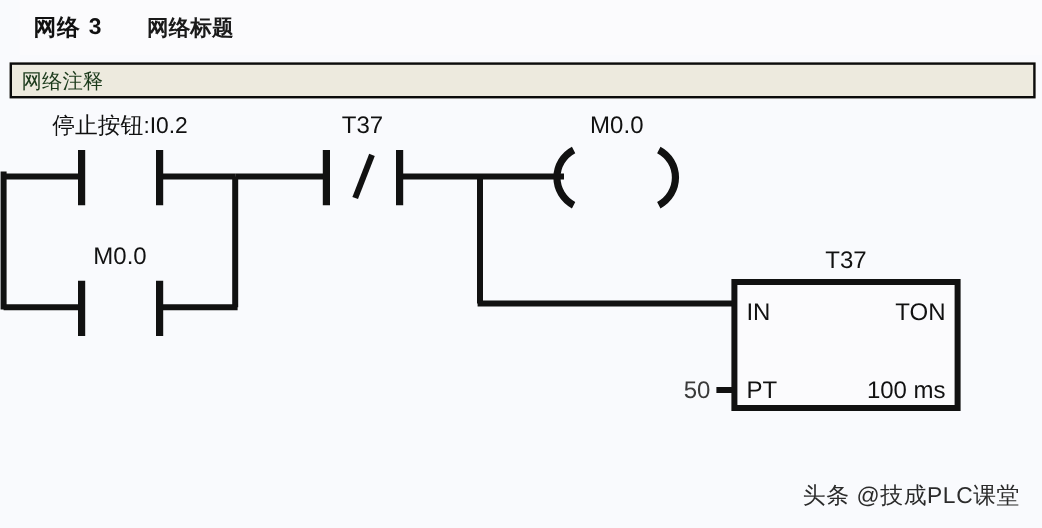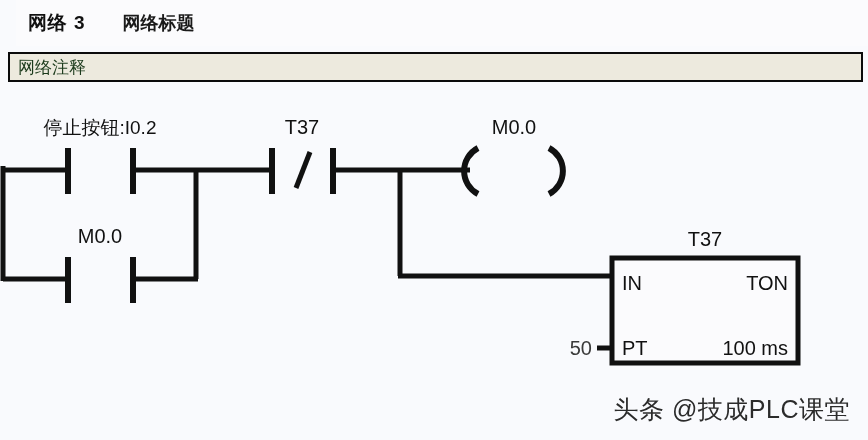--- a/index.html
+++ b/index.html
@@ -71,32 +71,32 @@
     margin-left: 8px;
     font-size: 17px;
     color: #1b3a1b;
     white-space: nowrap;
   }
 
   
   .ladder {
     position: absolute;
     left: 0;
-    top: 104px;
+    top: 81px;
     width: 860px;
     height: 300px;
   }
   .ladder svg { display: block; }
 
   
   .watermark {
     position: absolute;
     right: 18px;
     bottom: 14px;
-    font-size: 25px;
+    font-size: 19px;
     color: #2b2b2b;
     white-space: nowrap;
     letter-spacing: 0.5px;
   }
 </style>
 </head>
 <body>
 
 <div id="page">
 

